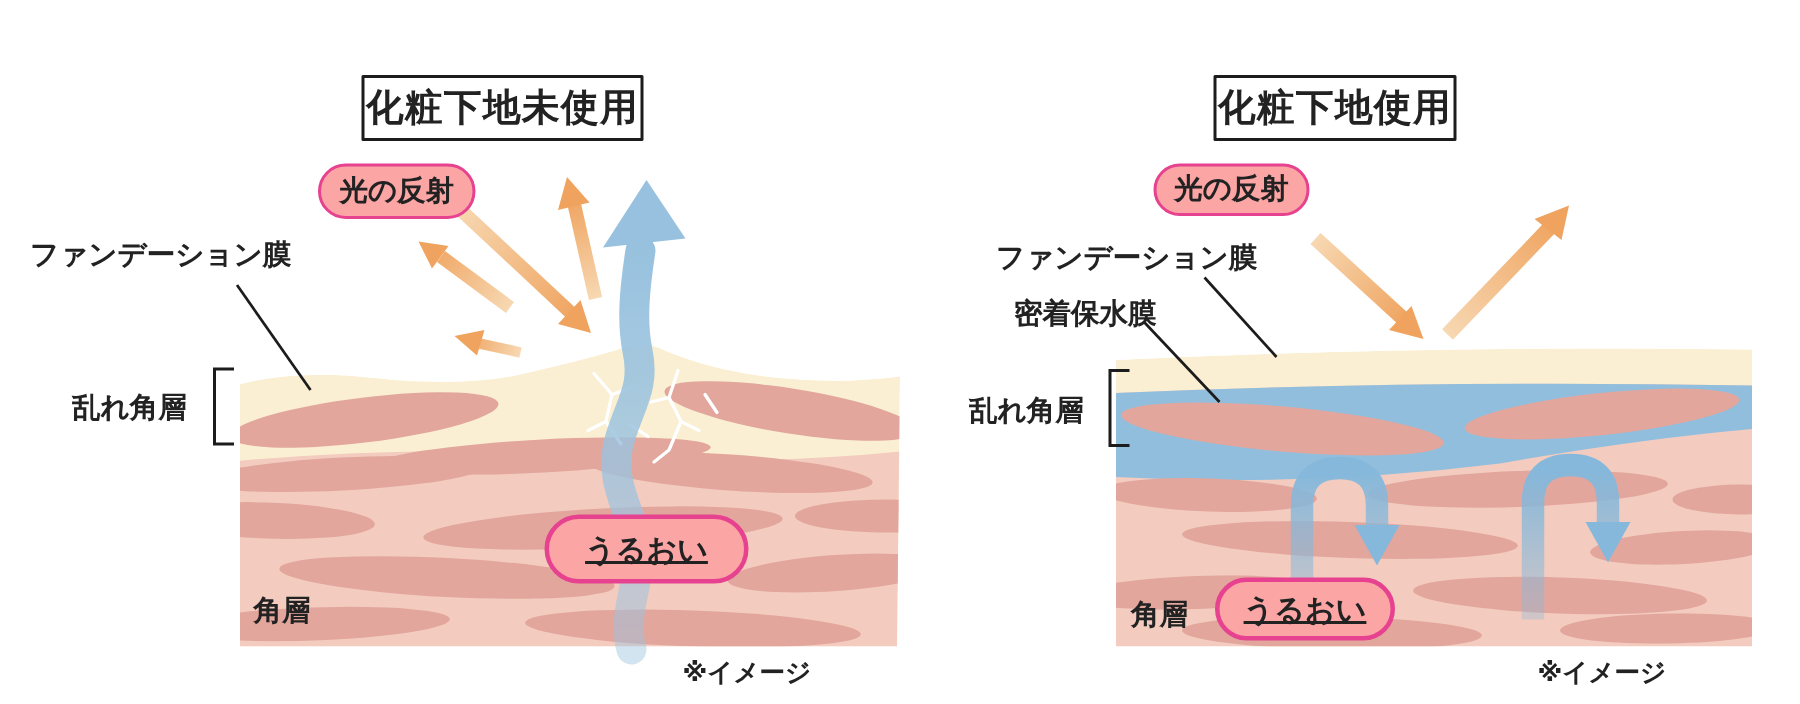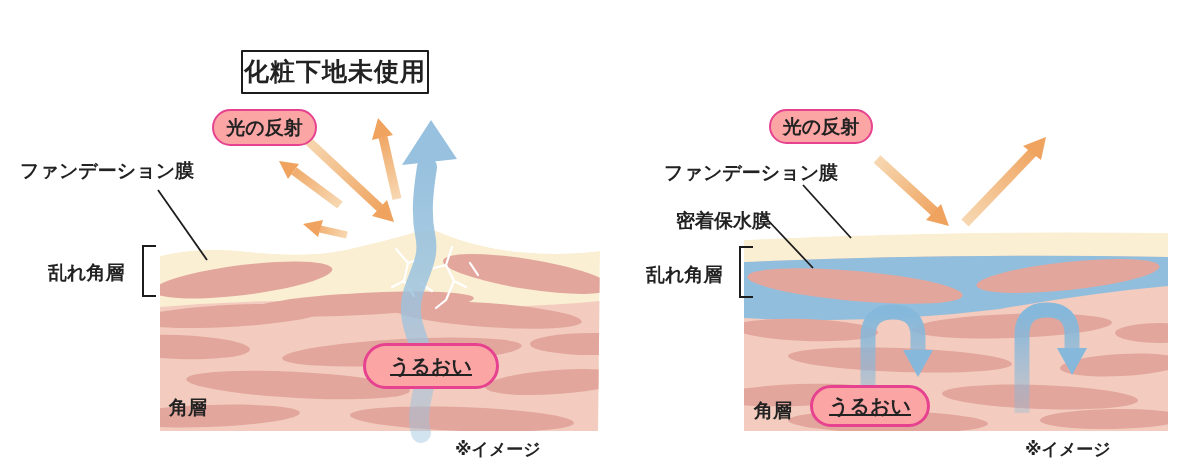--- a/index.html
+++ b/index.html
@@ -172,26 +172,27 @@
   <div class="ov lbl" style="left:20px;top:147px;">ファンデーション膜</div>
 
   <div class="ov lbl" style="left:48px;top:249px;">乱れ角層</div>
 
   <div class="ov pill big" style="left:363px;top:330px;width:130px;height:40px;">うるおい</div>
 
   <div class="ov lbl" style="left:169px;top:384px;">角層</div>
 
   <div class="ov note" style="left:455px;top:427px;width:150px;">※イメージ</div>
 
+  <div class="ov title-box" style="left:809px;top:37px;width:158px;height:40px;">化粧下地使用</div>
 
   <div class="ov pill" style="left:769px;top:96px;width:100px;height:31px;">光の反射</div>
 
   <div class="ov lbl" style="left:664px;top:149px;">ファンデーション膜</div>
 
-  <div class="ov lbl" style="left:676px;top:197px;">密着保水膜</div>
+  <div class="ov lbl" style="left:676px;top:186px;">密着保水膜</div>
 
   <div class="ov lbl" style="left:646px;top:251px;">乱れ角層</div>
 
   <div class="ov pill big" style="left:810px;top:372px;width:114px;height:36px;">うるおい</div>
 
   <div class="ov lbl" style="left:754px;top:387px;">角層</div>
 
   <div class="ov note" style="left:1025px;top:427px;width:150px;">※イメージ</div>
 
 </div>

